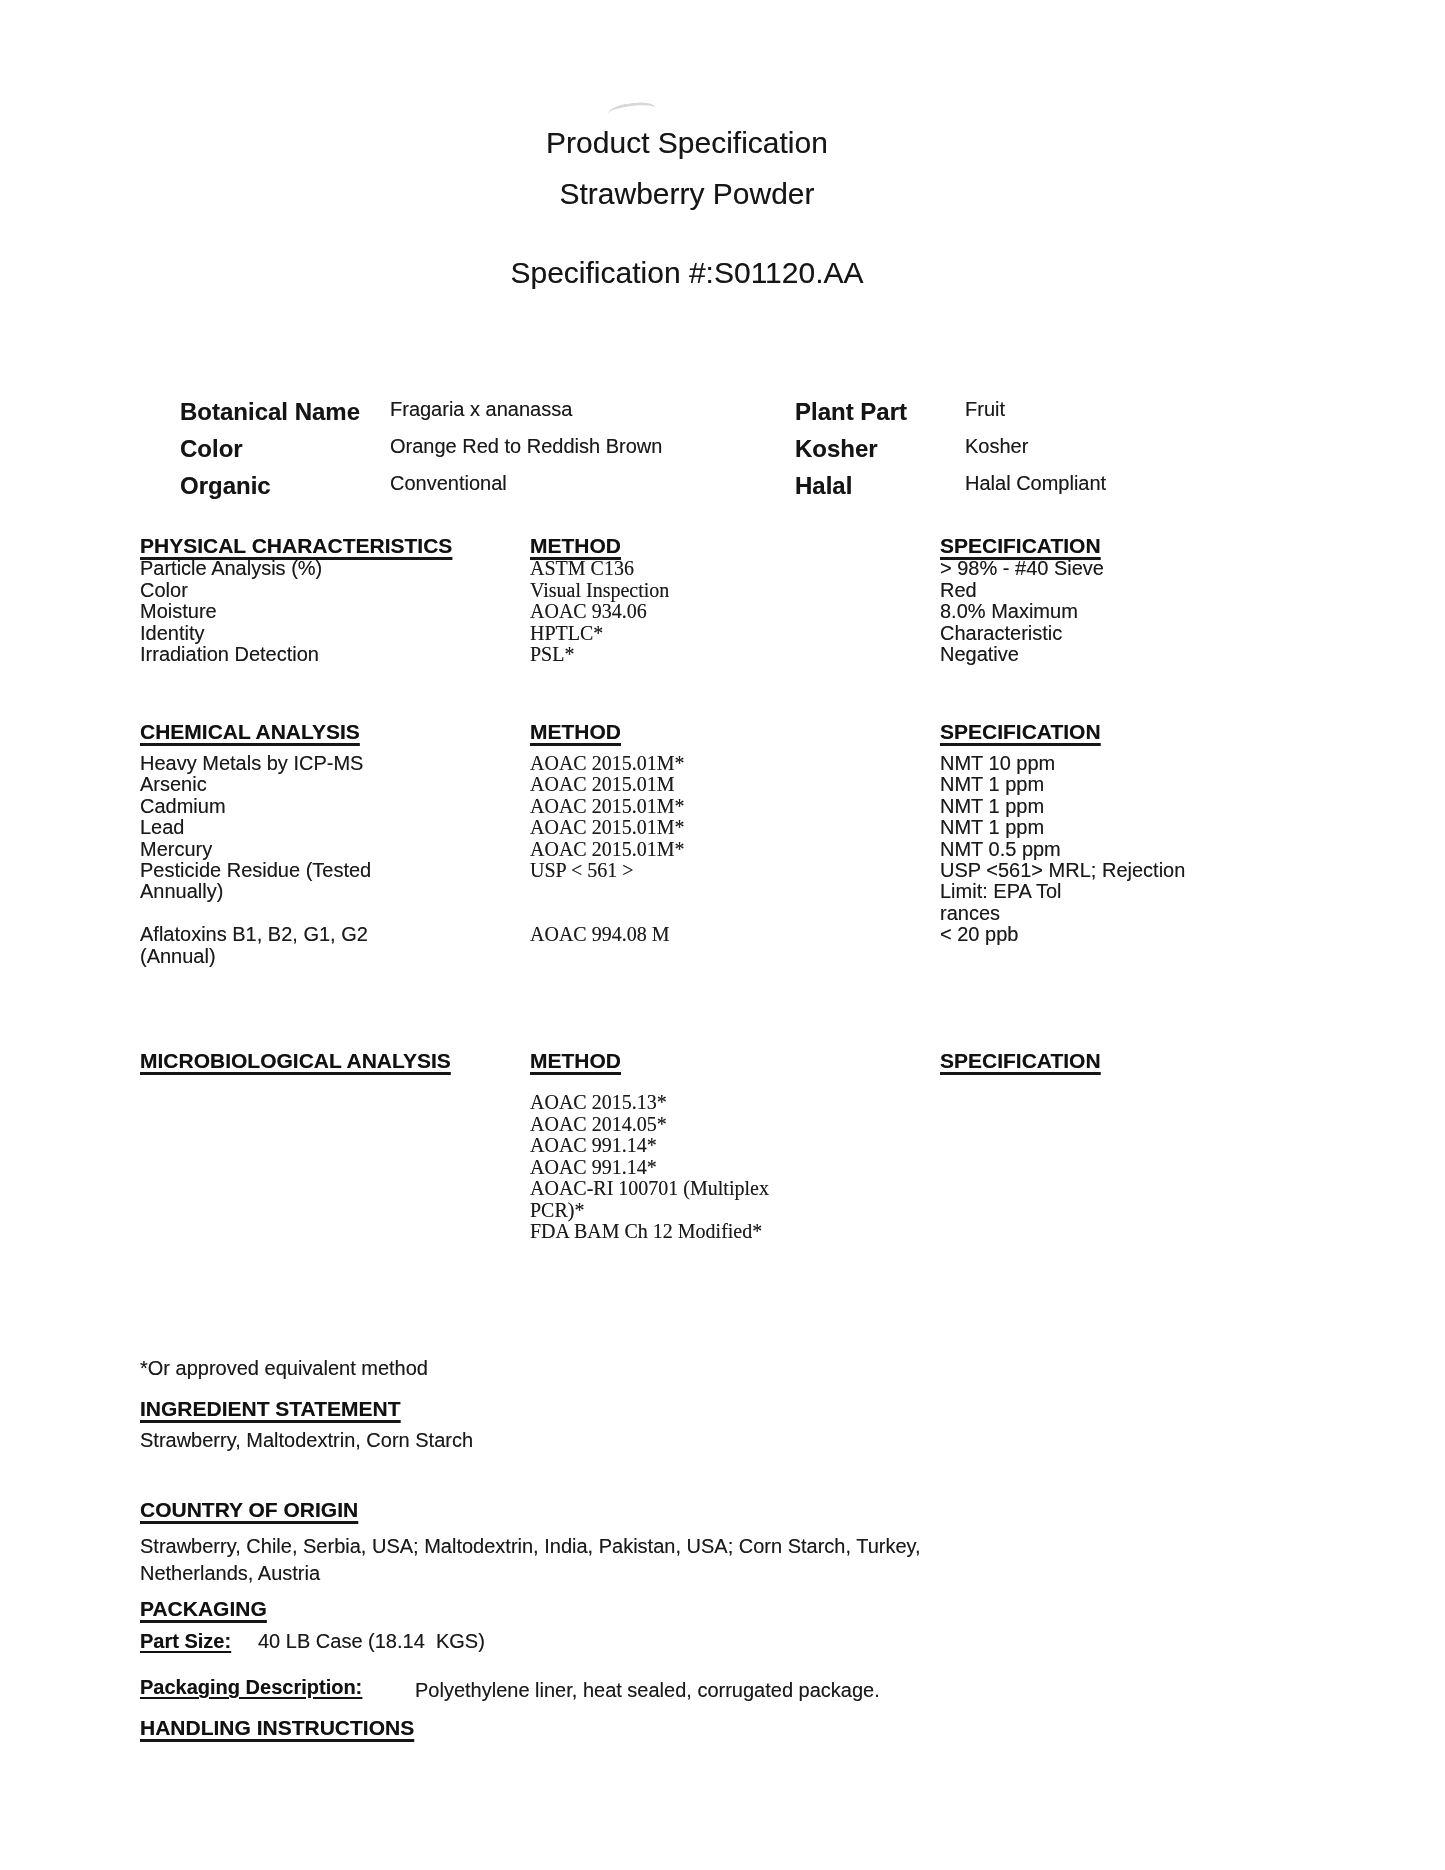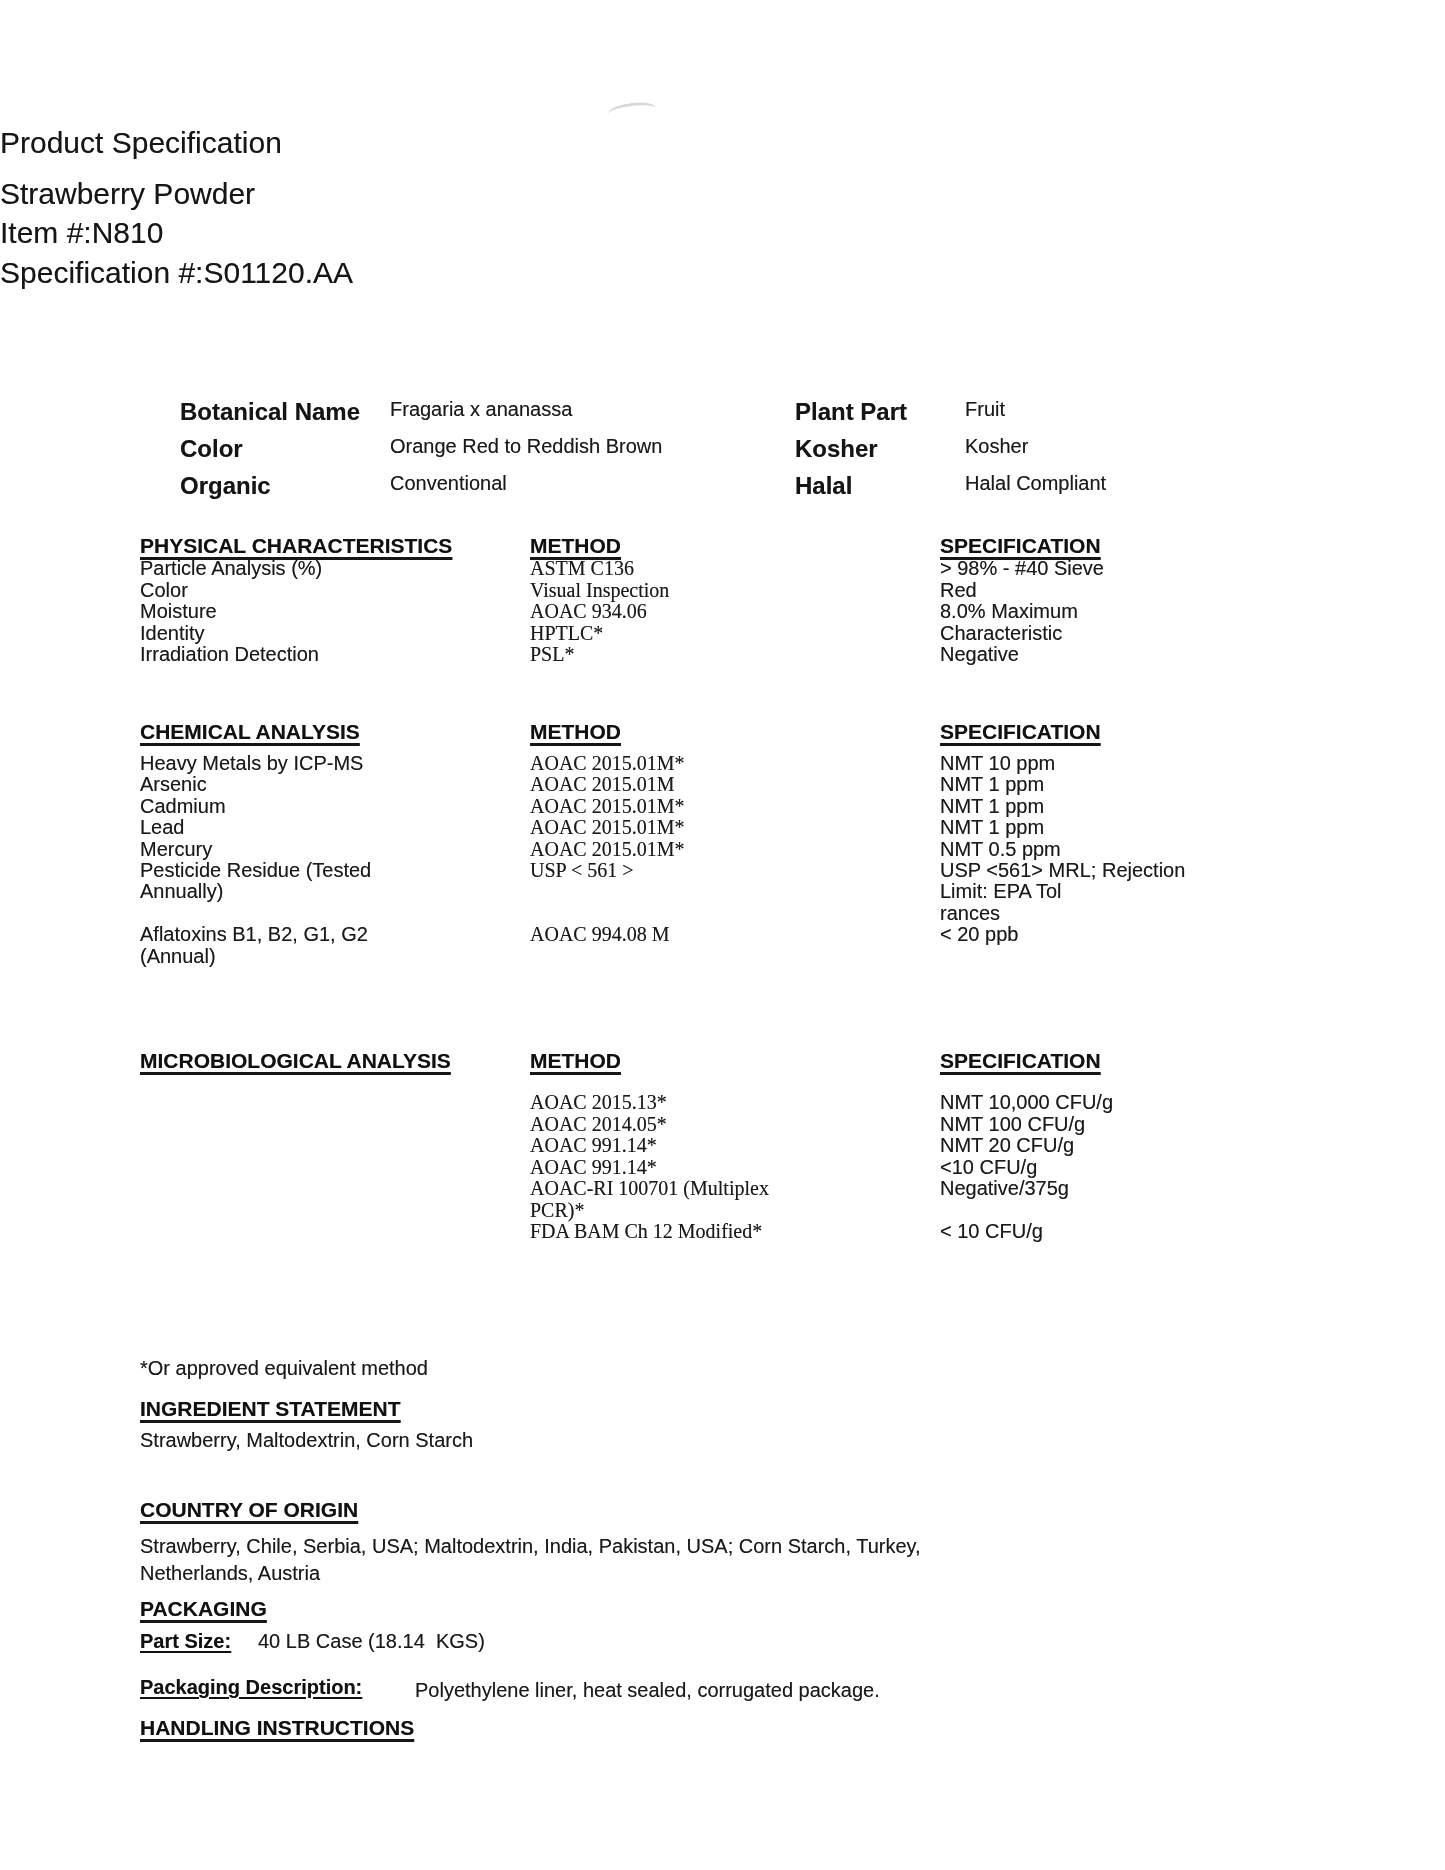--- a/index.html
+++ b/index.html
@@ -10,21 +10,21 @@
     color: #111;
   }
   .page {
     position: relative;
     width: 1445px; height: 1870px;
     background: #ffffff;
     overflow: hidden;
     text-shadow: 0 0 0.6px rgba(0,0,0,0.45);
   }
   .abs { position: absolute; }
-  .center-line { left: 0; width: 1374px; text-align: left; }
+  .center-line { left: 0; width: 1374px; text-align: center; }
   .title-line { font-size: 30px; line-height: 34px; color: #161616; }
   .big-heading {
     left: 0; width: 1308px; text-align: center;
     font-size: 22px; font-weight: bold;
   }
   .heading {
     font-size: 21px; font-weight: bold;
     white-space: nowrap;
   }
   .und {
@@ -61,21 +61,20 @@
 </style>
 </head>
 <body>
 
 <div class="page">
 
   <div class="abs scan-smudge"></div>
 
   <div class="abs center-line title-line" style="top:126px">Product Specification</div>
   <div class="abs center-line title-line" style="top:177px">Strawberry Powder</div>
-  <div class="abs center-line title-line" style="top:216px">Item #:N810</div>
   <div class="abs center-line title-line" style="top:256px">Specification #:S01120.AA</div>
 
 
   <div class="abs" style="top:398px; left:0; width:1445px;">
     <span class="abs char-label" style="left:180px">Botanical Name</span>
     <span class="abs char-value" style="left:390px">Fragaria x ananassa</span>
     <span class="abs char-label" style="left:795px">Plant Part</span>
     <span class="abs char-value" style="left:965px">Fruit</span>
   </div>
   <div class="abs" style="top:435px; left:0; width:1445px;">
@@ -163,27 +162,20 @@
   <div class="abs heading" style="top:1049px; left:940px">
     <span class="und">SPECIFICATION</span>
   </div>
   <div class="abs body-text lines micro-lines col-method" style="top:1092px; left:530px">AOAC 2015.13*
 AOAC 2014.05*
 AOAC 991.14*
 AOAC 991.14*
 AOAC-RI 100701 (Multiplex
 PCR)*
 FDA BAM Ch 12 Modified*</div>
-  <div class="abs body-text lines micro-lines col-spec" style="top:1092px; left:940px">NMT 10,000 CFU/g
-NMT 100 CFU/g
-NMT 20 CFU/g
-&lt;10 CFU/g
-Negative/375g
-
-&lt; 10 CFU/g</div>
 
   <div class="abs body-text" style="top:1358px; left:140px">*Or approved equivalent method</div>
 
   <div class="abs heading" style="top:1397px; left:140px">
     <span class="und">INGREDIENT STATEMENT</span>
   </div>
   <div class="abs body-text" style="top:1430px; left:140px">Strawberry, Maltodextrin, Corn Starch</div>
 
   <div class="abs heading" style="top:1498px; left:140px">
     <span class="und">COUNTRY OF ORIGIN</span>

